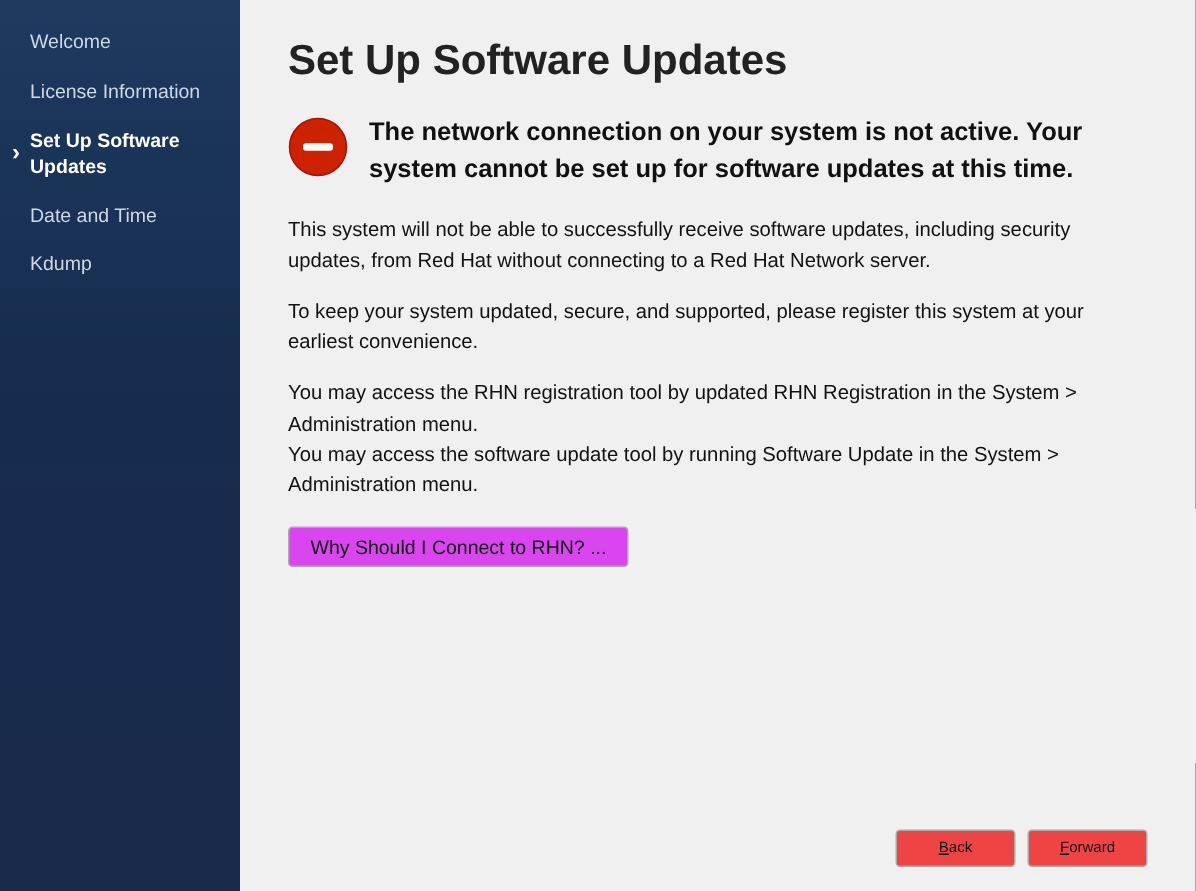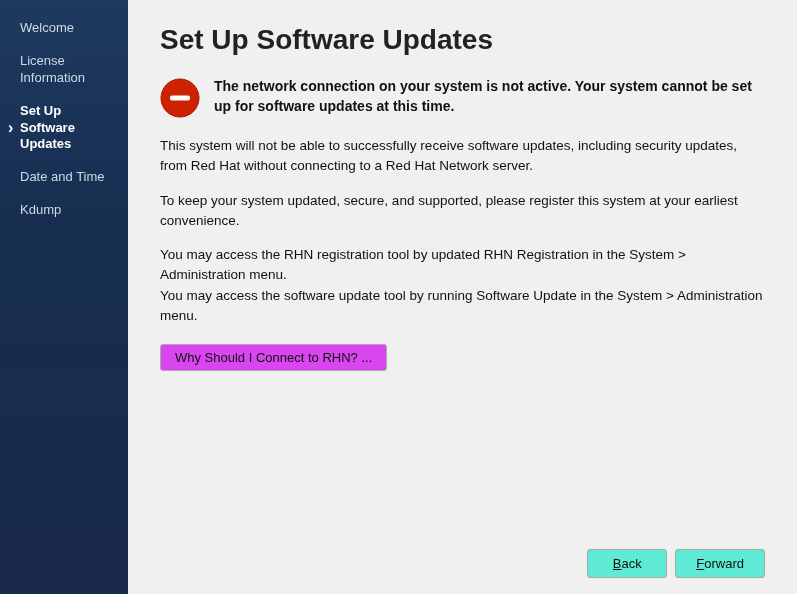--- a/index.html
+++ b/index.html
@@ -7,21 +7,21 @@
       width: 797px;
       height: 594px;
       font-family: sans-serif;
       display: flex;
       overflow: hidden;
       background: #1a2a4a;
     }
 
     
     #sidebar {
-      width: 128px;
+      width: 160px;
       min-height: 594px;
       background: linear-gradient(180deg, #1e3a5f 0%, #162d4f 40%, #1a2a4a 100%);
       padding-top: 12px;
       display: flex;
       flex-direction: column;
     }
 
     .sidebar-item {
       padding: 8px 12px 8px 20px;
       color: #ccd9e8;
@@ -69,21 +69,21 @@
     }
 
     .warning-icon {
       flex-shrink: 0;
       width: 40px;
       height: 40px;
       margin-top: 2px;
     }
 
     .warning-text {
-      font-size: 14px;
+      font-size: 17px;
       color: #111;
       font-weight: bold;
       line-height: 1.45;
     }
 
     .content-section {
       font-size: 13.5px;
       color: #111;
       line-height: 1.5;
       margin-bottom: 14px;
@@ -108,22 +108,22 @@
     #button-bar {
       margin-top: auto;
       display: flex;
       justify-content: flex-end;
       gap: 8px;
       padding-top: 16px;
     }
 
     .nav-button {
       padding: 6px 20px;
-      font-size: 13px;
-      background: #5eead4;
+      font-size: 10px;
+      background: #ef4444;
       border: 1px solid #aaa;
       border-radius: 3px;
       cursor: pointer;
       color: #111;
       min-width: 80px;
       text-align: center;
     }
     .nav-button .underline {
       text-decoration: underline;
     }

